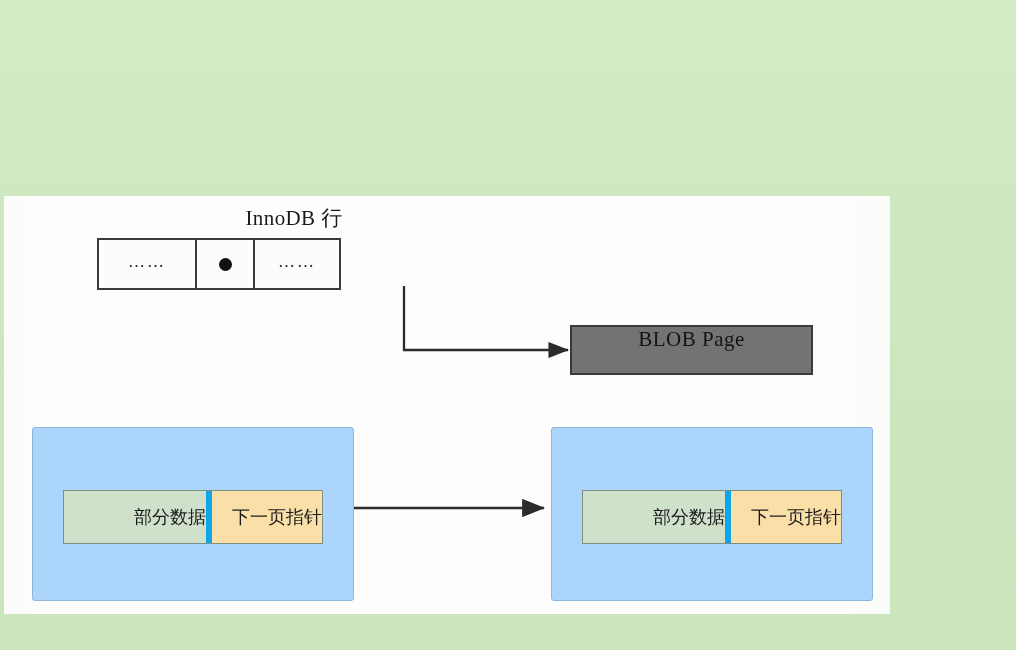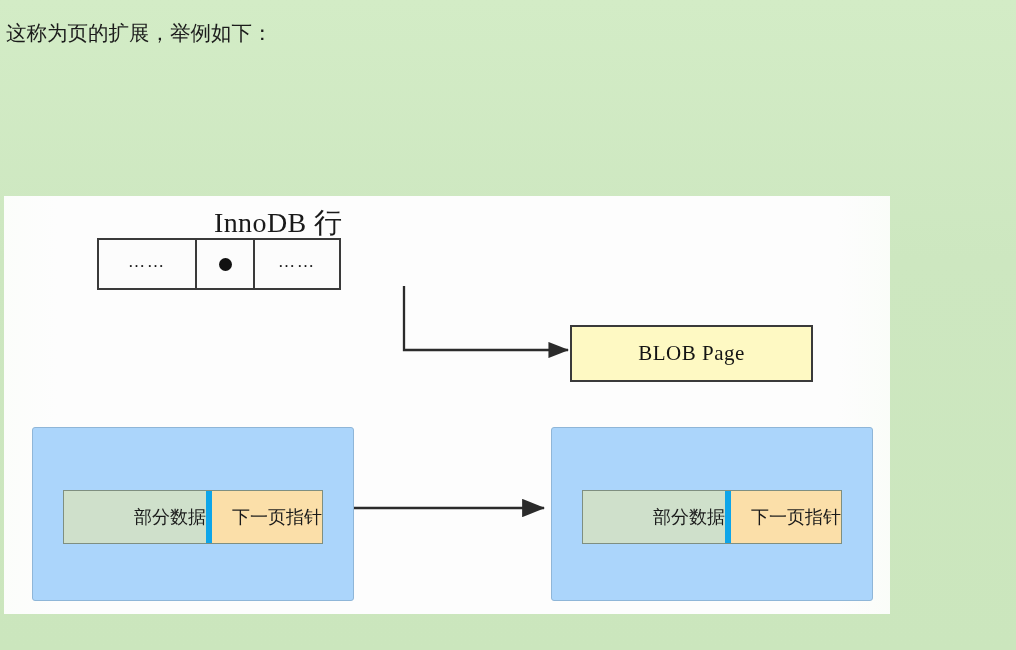--- a/index.html
+++ b/index.html
@@ -55,23 +55,23 @@
     background: linear-gradient(90deg, rgba(250,253,248,0.55) 0%, rgba(255,255,255,0) 6%, rgba(255,255,255,0) 94%, rgba(247,252,244,0.5) 100%);
     pointer-events:none;
   }
 
   
   #innodb-title {
     position: absolute;
     left: 214px;
     top: 204px;
     width: 160px;
-    text-align: left;
+    text-align: center;
     font-family: "Liberation Serif", "DejaVu Serif", serif;
-    font-size: 28px;
+    font-size: 21px;
     color: #1a1a1a;
     letter-spacing: 0.4px;
   }
   #innodb-row {
     position: absolute;
     left: 97px;
     top: 238px;
     height: 52px;
     display: flex;
     border: 2.5px solid #3a3a3a;
@@ -109,26 +109,26 @@
 
   
   #connector { position: absolute; left: 380px; top: 286px; }
 
   
   #blob-page-box {
     position: absolute;
     left: 570px;
     top: 325px;
     width: 243px;
-    height: 57px;
+    height: 50px;
     border: 2.5px solid #3a3a3a;
-    background: #fef9c3;
-    box-sizing: border-box;
-    display: flex;
-    align-items: center;
+    background: #737373;
+    box-sizing: border-box;
+    display: flex;
+    align-items: flex-start;
     justify-content: center;
     font-family: "Liberation Serif", "DejaVu Serif", serif;
     font-size: 21px;
     color: #141414;
     letter-spacing: 0.5px;
   }
 
   
   .page-box {
     position: absolute;
@@ -172,21 +172,20 @@
   }
 
   #page-arrow { position: absolute; left: 354px; top: 498px; }
 </style>
 </head>
 <body>
 
 <div id="prose">
 
 
-  <p class="para" id="para2">这称为页的扩展，举例如下：</p>
 </div>
 
 <div id="figure-panel"></div>
 
 <div id="innodb-title">InnoDB 行</div>
 
 <div id="innodb-row">
   <div class="row-cell" id="cell-ellipsis-left">
     <span class="dots">……</span>
   </div>

